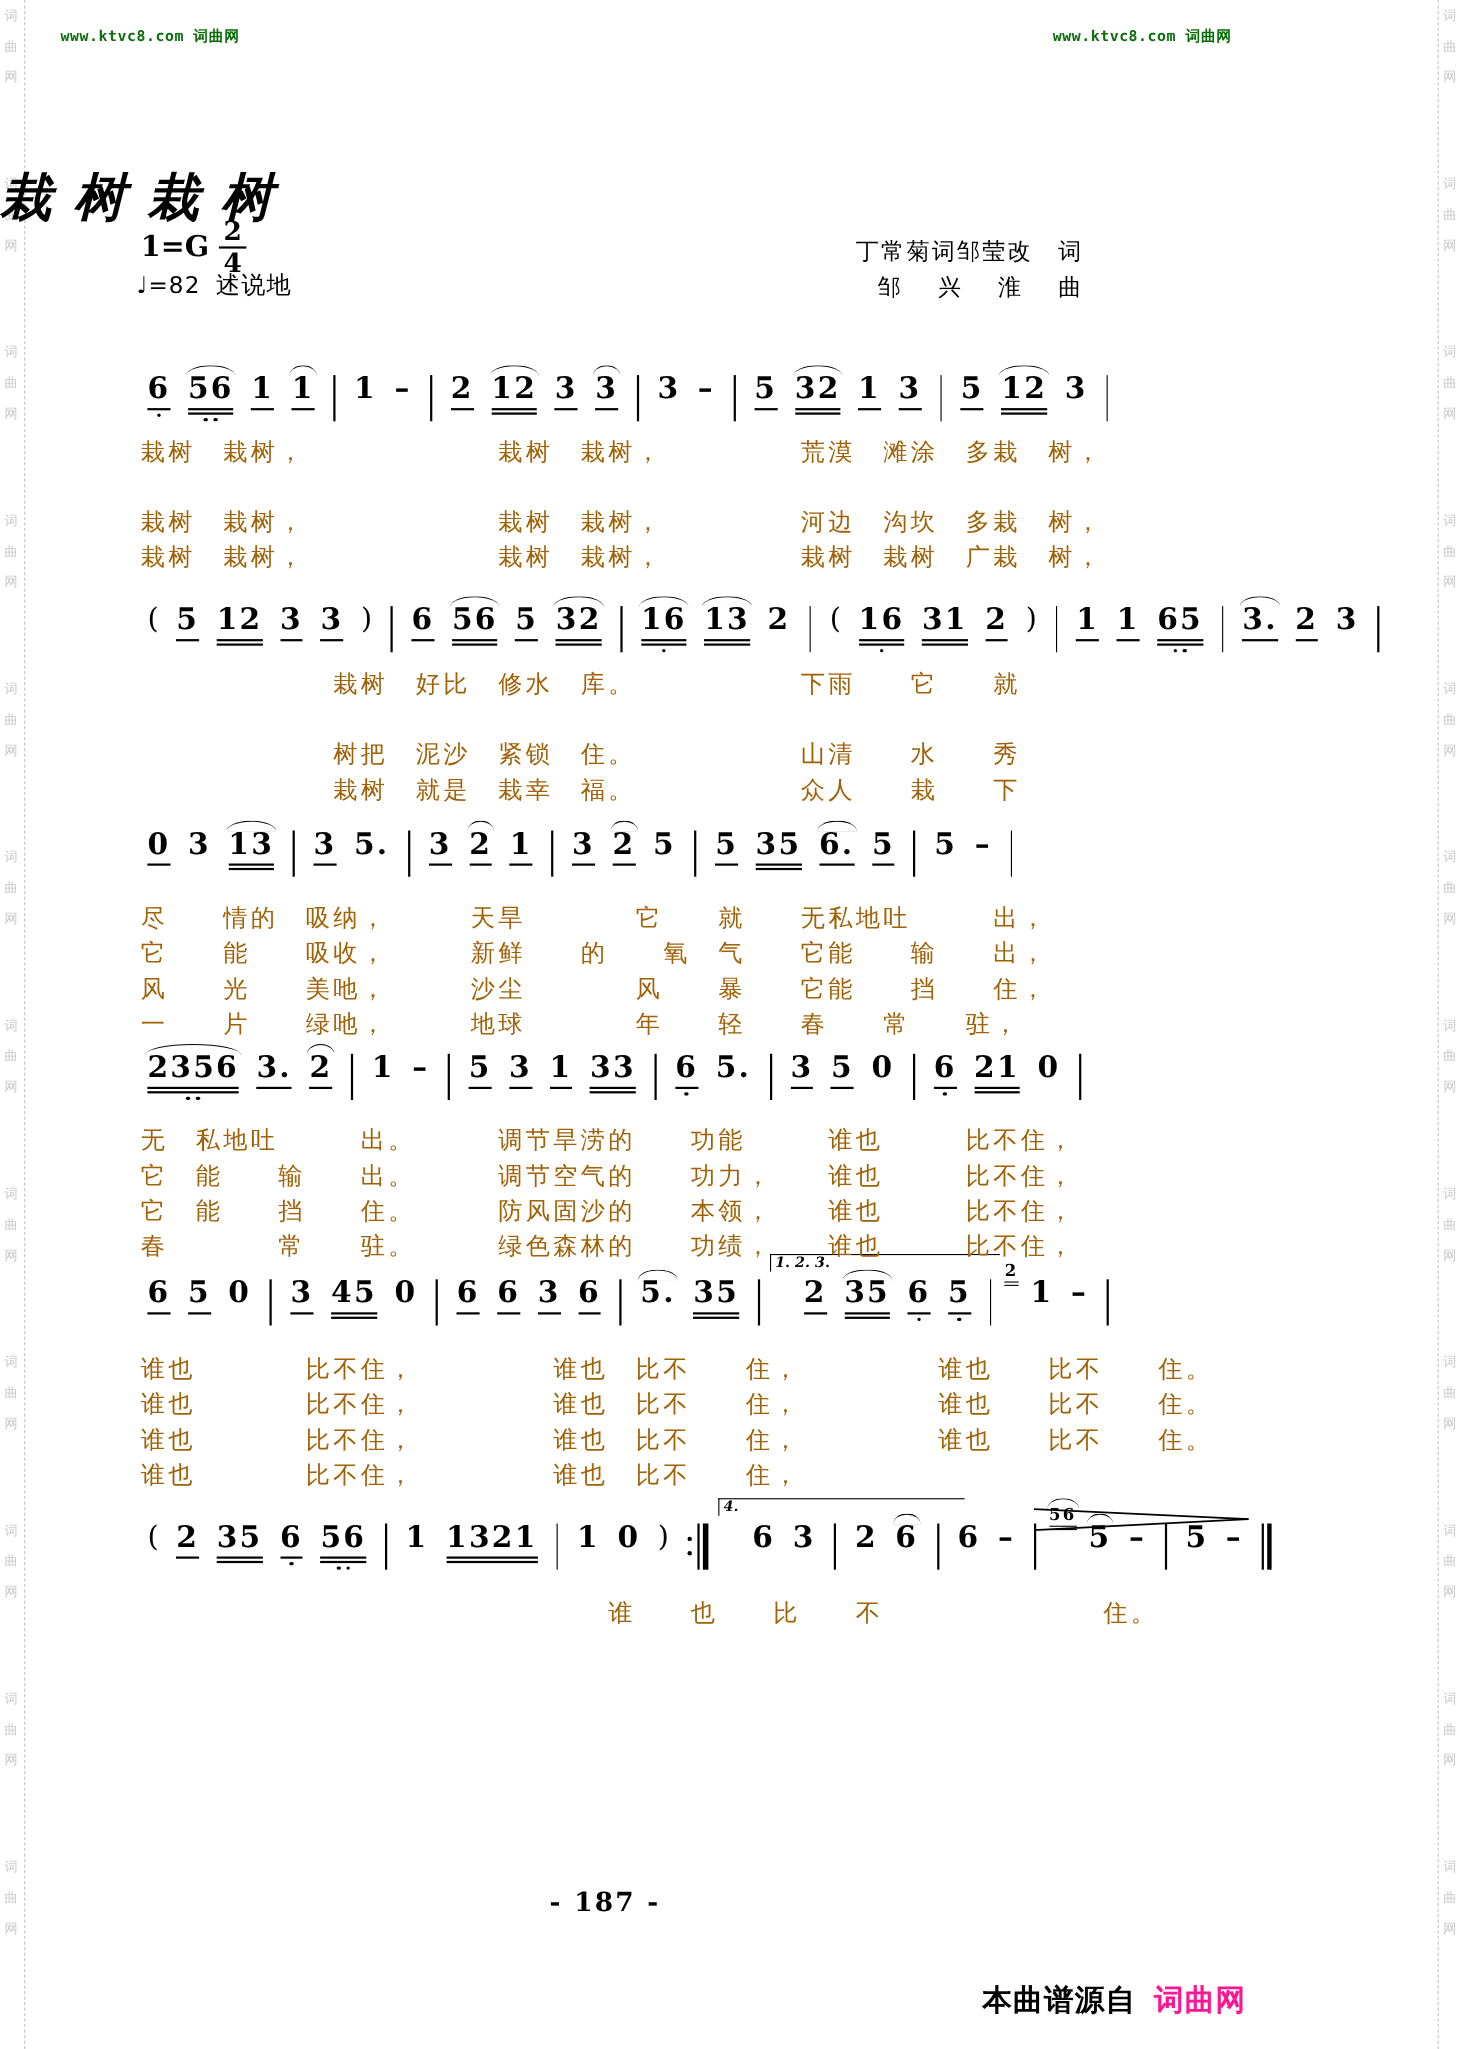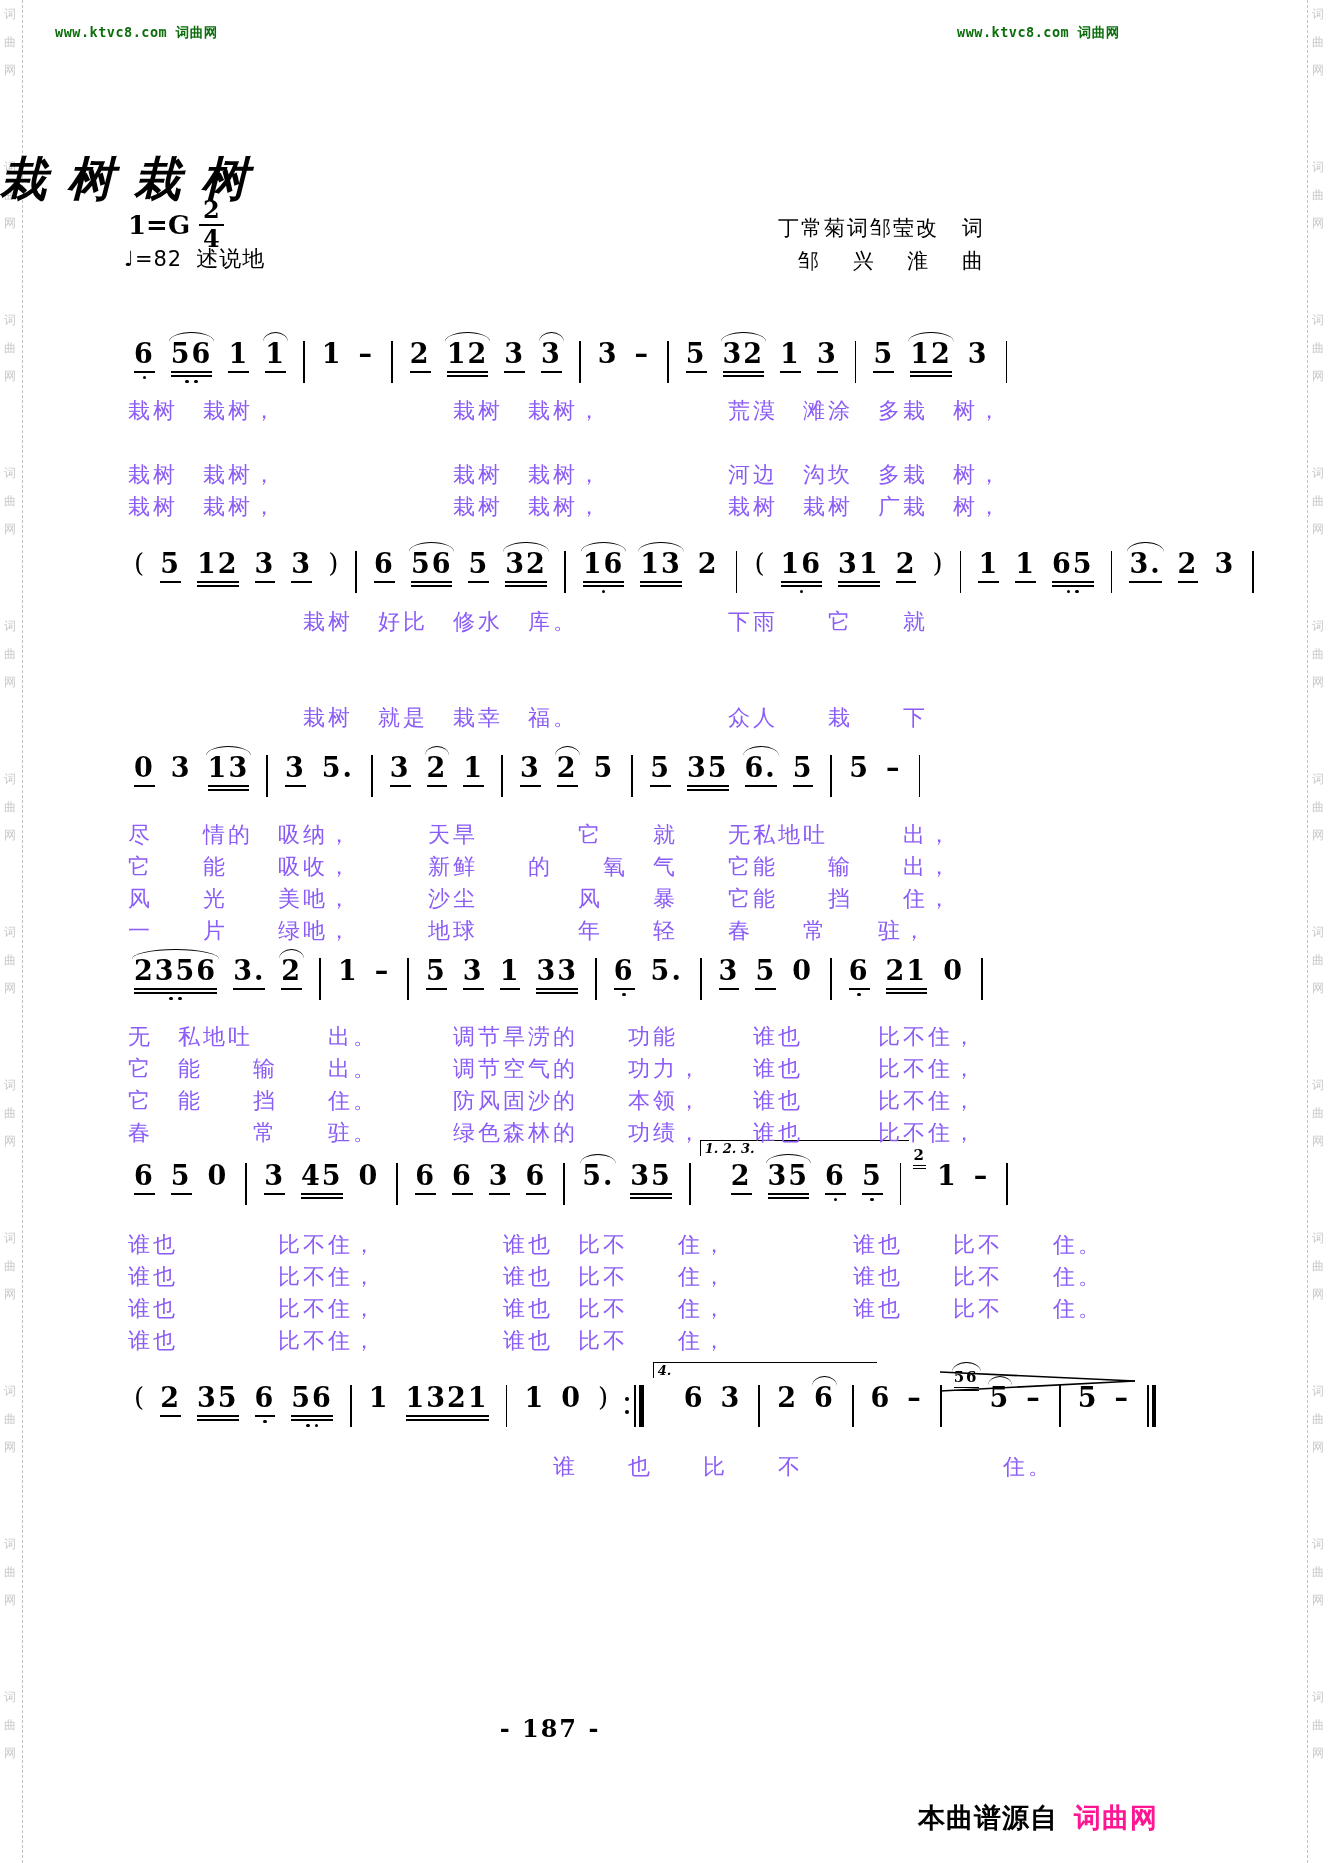--- a/index.html
+++ b/index.html
@@ -41,25 +41,25 @@
   .grace .ul{height:1.2px;margin-top:1.5px;min-width:9px;}
   .bar{display:flex;align-items:flex-start;gap:3px;margin:3px 9px 0;}
   .bl{display:block;height:42px;}
   .thin{width:1.8px;background:#000;}
   .thick{width:4.6px;background:#000;}
   .rdots{display:flex;flex-direction:column;gap:9px;margin:12px 2px 0 0;}
   .rdot{width:4.2px;height:4.2px;border-radius:50%;background:#000;}
   .volta{position:relative;height:15px;border-top:1.7px solid #000;border-left:1.7px solid #000;
          font:bold italic 13px "DejaVu Serif", serif;padding:0 4px;transform:translateY(-20px);}
   
-  .lyr{position:absolute;left:128px;white-space:pre;font:22px "DejaVu Serif", serif;letter-spacing:3px;color:#8b5cf6;}
+  .lyr{position:absolute;left:128px;white-space:pre;font:22px "DejaVu Serif", serif;letter-spacing:3px;color:#a16207;}
   
   .pageno{position:absolute;top:1714px;left:420px;width:260px;text-align:center;
           font:bold 24px "DejaVu Serif", serif;letter-spacing:2px;}
-  .source{position:absolute;left:893px;top:1800px;font:bold 27px "DejaVu Sans", sans-serif;letter-spacing:1px;margin-left:25px;}
+  .source{position:absolute;left:893px;top:1800px;font:bold 27px "DejaVu Sans", sans-serif;letter-spacing:1px;}
   .source .brand{color:#ff1493;margin-left:16px;}
   .hairpin line{stroke:#000;stroke-width:1.6;}
 </style>
 </head>
 <body>
 
 <div class="page">
 
   <div class="edge-col left" id="edgeL">
       <div class="wm-ch" style="top: 6px;">词</div>
@@ -792,20 +792,21 @@
   <svg class="hairpin" style="position:absolute;left:938px;top:1368px" width="200" height="26">
     <line x1="2" y1="4" x2="197" y2="13"></line>
     <line x1="2" y1="23" x2="197" y2="13"></line>
   </svg>
 
   <div class="lyr" style="top:396px">栽树　栽树，　　　　　　　栽树　栽树，　　　　　荒漠　滩涂　多栽　树，</div>
   <div class="lyr" style="top:460px">栽树　栽树，　　　　　　　栽树　栽树，　　　　　河边　沟坎　多栽　树，</div>
   <div class="lyr" style="top:492px">栽树　栽树，　　　　　　　栽树　栽树，　　　　　栽树　栽树　广栽　树，</div>
 
   <div class="lyr" style="top:607px">　　　　　　　栽树　好比　修水　库。　　　　　　下雨　　它　　就</div>
+  <div class="lyr" style="top:671px">　　　　　　　树把　泥沙　紧锁　住。　　　　　　山清　　水　　秀</div>
   <div class="lyr" style="top:703px">　　　　　　　栽树　就是　栽幸　福。　　　　　　众人　　栽　　下</div>
 
   <div class="lyr" style="top:852px">它　　能　　吸收，　　　新鲜　　的　　氧　气　　它能　　输　　出，</div>
   <div class="lyr" style="top:820px">尽　　情的　吸纳，　　　天旱　　　　它　　就　　无私地吐　　　出，</div>
   <div class="lyr" style="top:884px">风　　光　　美吔，　　　沙尘　　　　风　　暴　　它能　　挡　　住，</div>
   <div class="lyr" style="top:1022px">无　私地吐　　　出。　　　调节旱涝的　　功能　　　谁也　　　比不住，</div>
 
   <div class="lyr" style="top:916px">一　　片　　绿吔，　　　地球　　　　年　　轻　　春　　常　　驻，</div>
   <div class="lyr" style="top:1054px">它　能　　输　　出。　　　调节空气的　　功力，　　谁也　　　比不住，</div>
   <div class="lyr" style="top:1086px">它　能　　挡　　住。　　　防风固沙的　　本领，　　谁也　　　比不住，</div>

